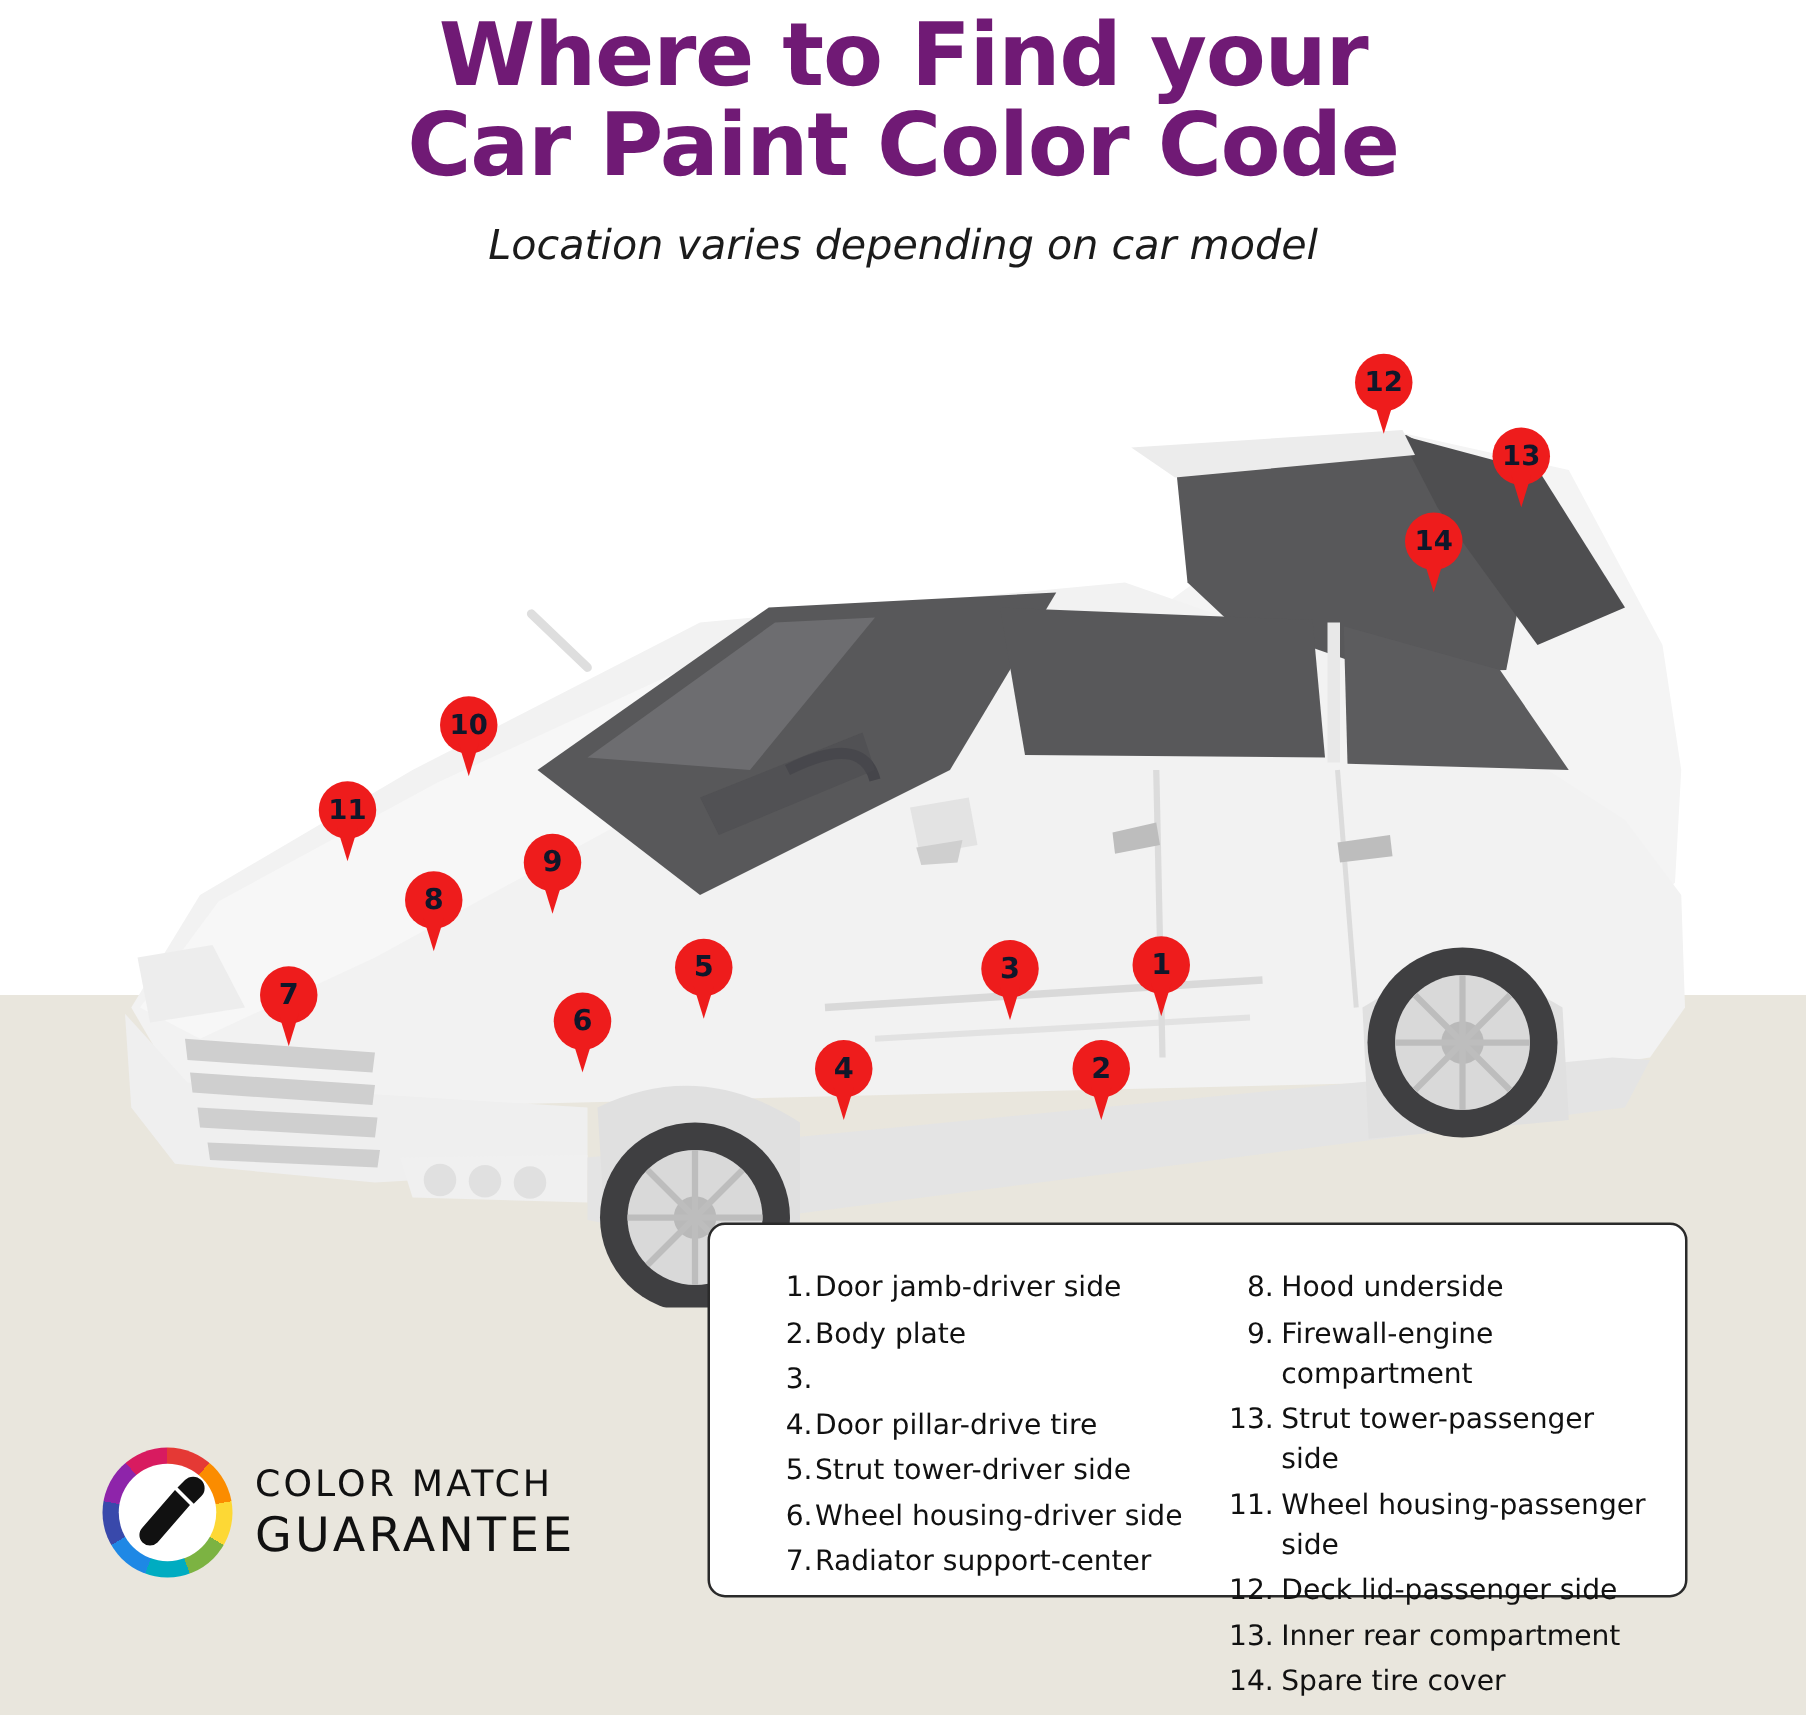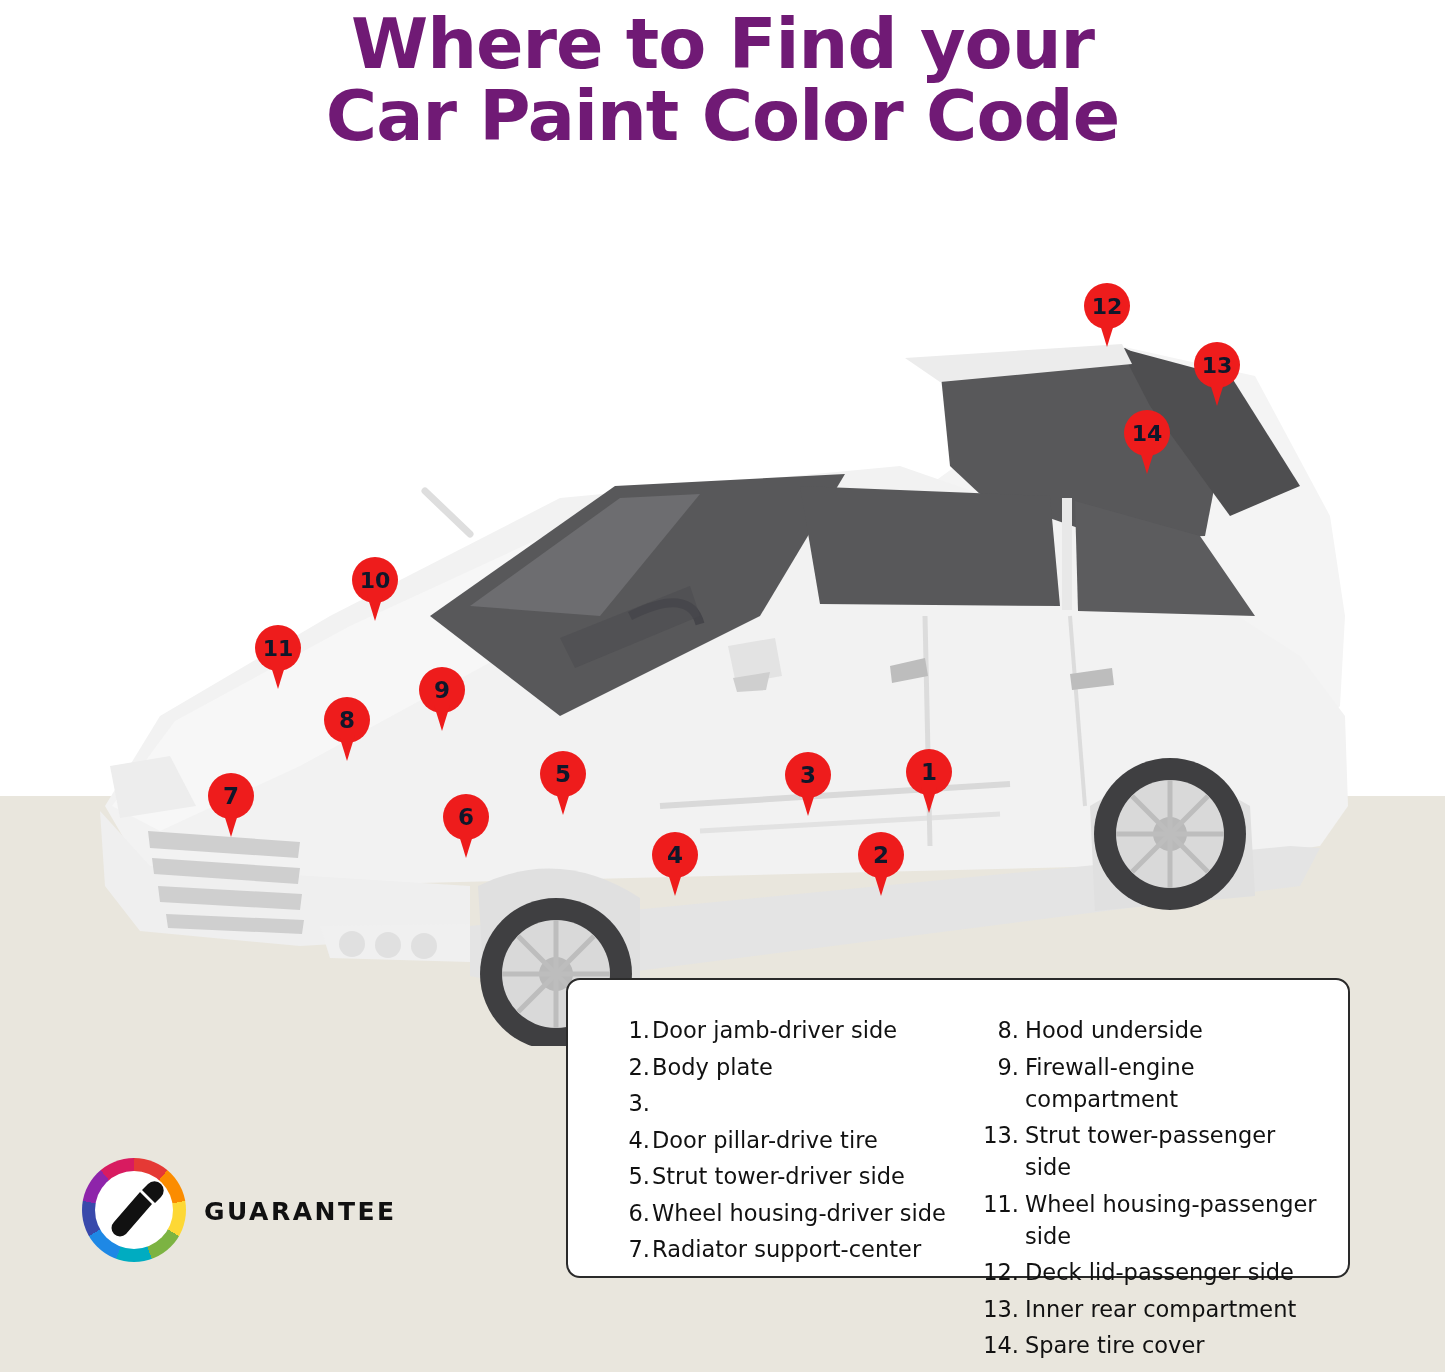--- a/index.html
+++ b/index.html
@@ -118,33 +118,34 @@
     content:"";position:absolute;left:13px;top:13px;width:78px;height:78px;border-radius:50%;background:#fff;
   }
   .dropper{
     position:absolute;left:0;top:0;width:104px;height:104px;z-index:2;
   }
   .badge-text{margin-left:18px;}
   .badge-line1{
     font-size:29px;letter-spacing:2.5px;color:#111;font-family:"DejaVu Sans",sans-serif;
   }
   .badge-line2{
-    font-size:25px;letter-spacing:2.5px;color:#111;font-weight:bold;font-family:"DejaVu Sans",sans-serif;margin-top:2px;
+    font-size:38px;letter-spacing:2.5px;color:#111;font-weight:normal;font-family:"DejaVu Sans",sans-serif;margin-top:2px;
   }
 </style>
 </head>
 <body>
 
 <div class="page">
 
   <div class="header">
     <div class="title">
       <span class="line">Where to Find your</span>
       <span class="line">Car Paint Color Code</span>
     </div>
+    <div class="subtitle">Location varies depending on car model</div>
   </div>
 
   <div class="scene">
     <div class="ground"></div>
 
     <div class="car-wrap">
       <svg width="1445" height="760" viewBox="0 0 1445 760" xmlns="http://www.w3.org/2000/svg">
 
         <path d="M860,250 L1120,60 L1255,90 L1330,230 L1345,330 L1340,420 L1290,470 L980,500 L880,430 Z" fill="#f4f4f4"></path>
 
@@ -310,17 +311,18 @@
   </div>
 
   <div class="badge">
     <div class="badge-ring">
       <svg class="dropper" viewBox="0 0 104 104" xmlns="http://www.w3.org/2000/svg">
         <path d="M66,26 a9,9 0 0 1 13,13 l-6,6 -13,-13 z" fill="#111"></path>
         <path d="M58,34 l12,12 -26,30 a8,8 0 0 1 -12,-12 z" fill="#111"></path>
       </svg>
     </div>
     <div class="badge-text">
+      <div class="badge-line1">COLOR MATCH</div>
       <div class="badge-line2">GUARANTEE</div>
     </div>
   </div>
 
 </div>
 
 </body></html>

